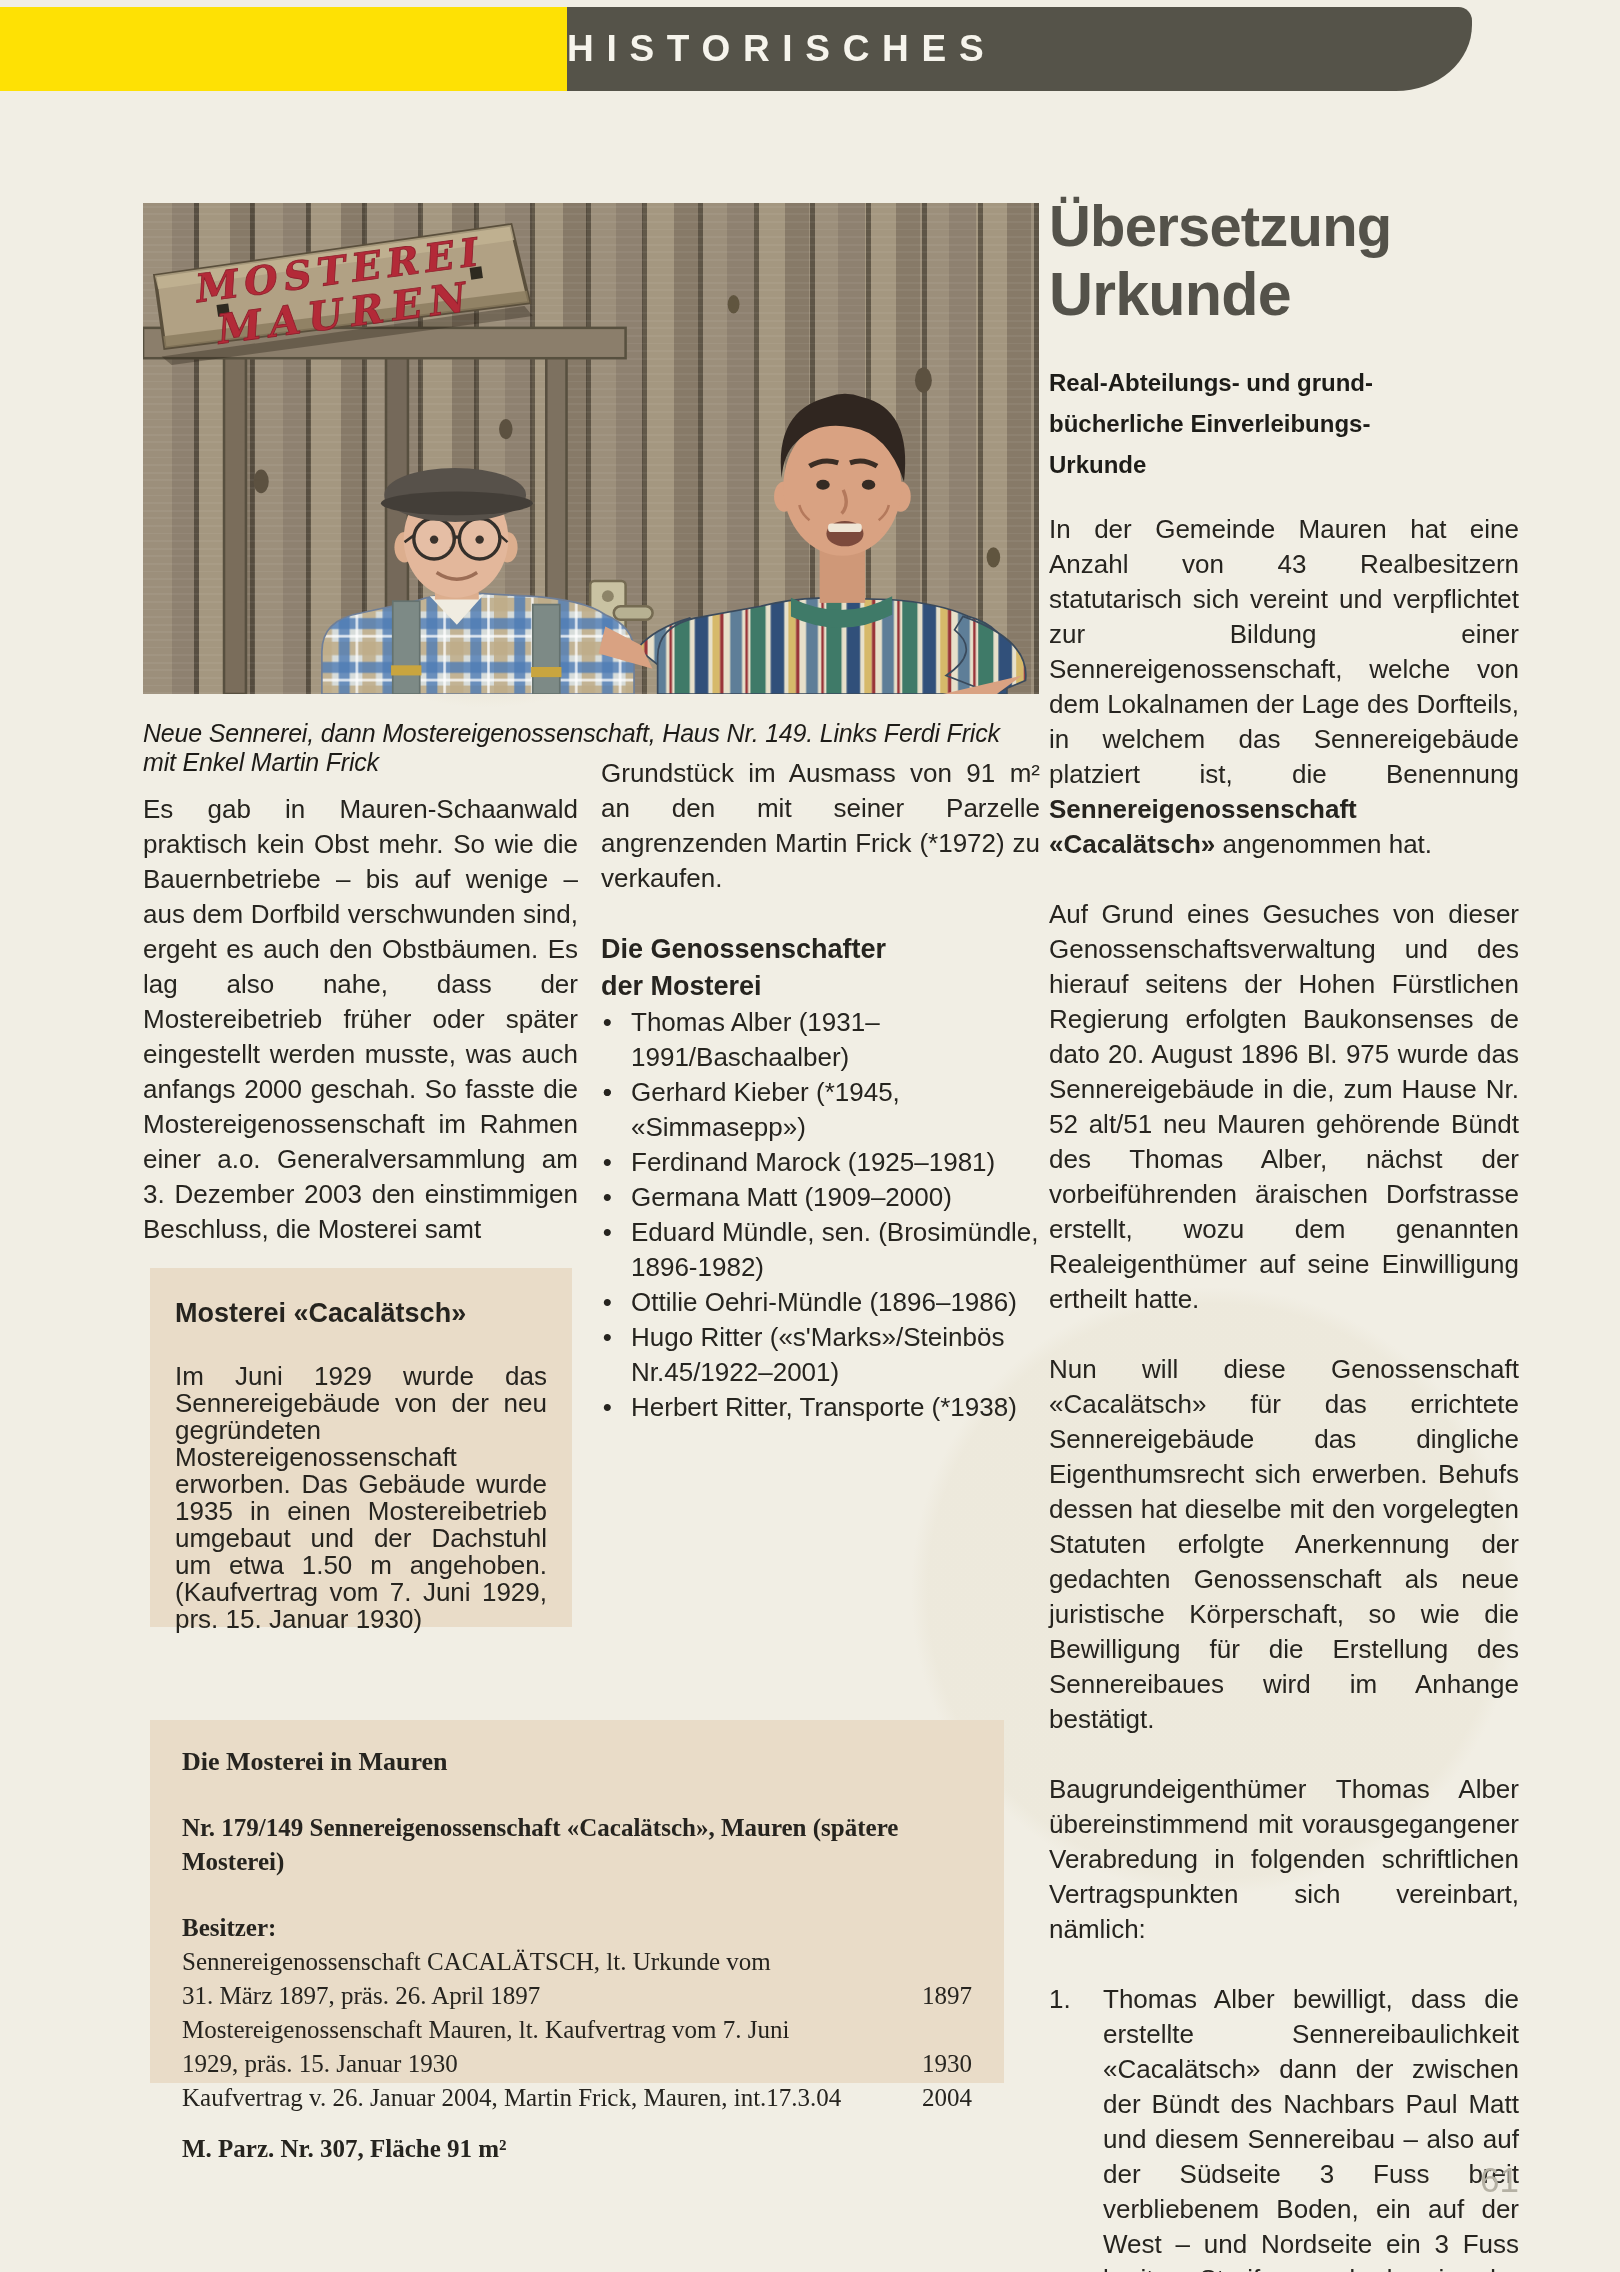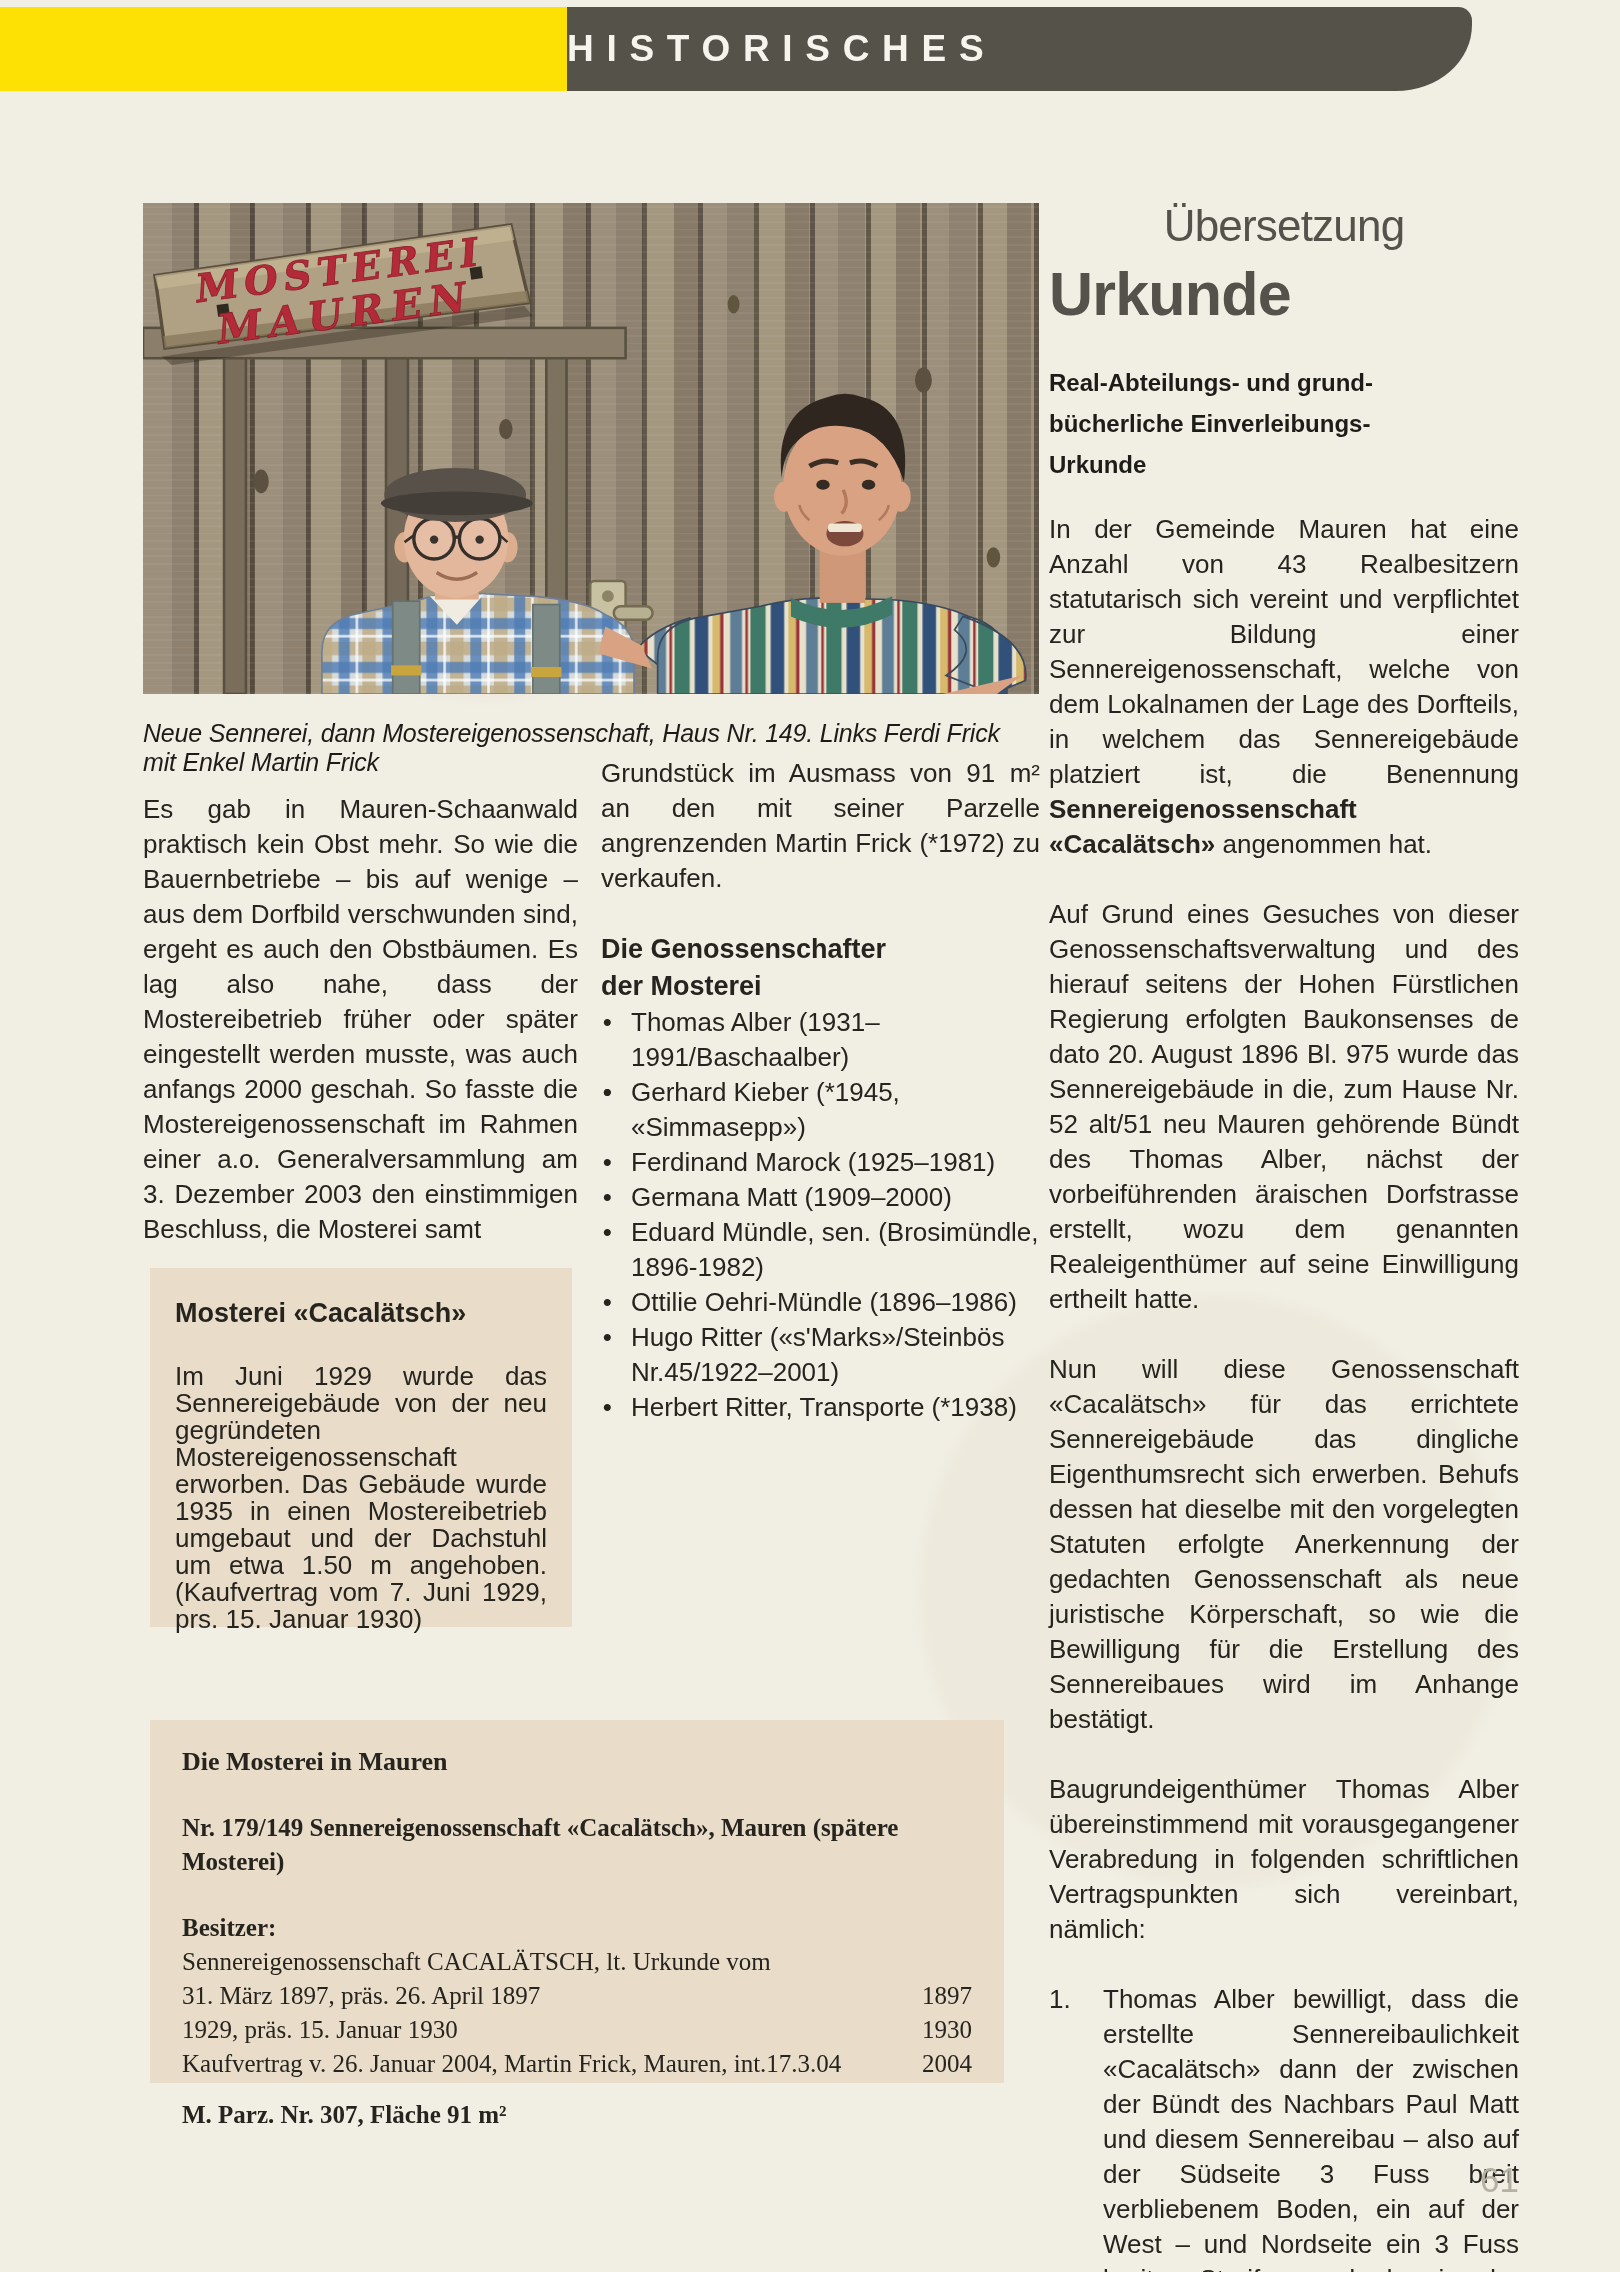--- a/index.html
+++ b/index.html
@@ -42,21 +42,21 @@
   #box-info .bb{font-size:26px;line-height:27px;text-align:justify;margin:0;}
   #box-prop{left:150px;top:1720px;width:854px;height:363px;padding:25px 32px;font-size:25px;line-height:34px;font-family:Liberation Serif, serif;}
   #box-prop .bt{font-weight:bold;font-size:26px;margin:0 0 32px 0;}
   #box-prop .bs{font-weight:bold;margin:0 0 32px 0;}
   #box-prop .bl{font-weight:bold;margin:0;}
   .prow{display:flex;justify-content:space-between;}
   .prow .yr{width:76px;text-align:right;flex:none;}
   #box-prop .bf{font-weight:bold;margin:17px 0 0 0;}
   
   #col-right{position:absolute;left:1049px;top:192px;width:470px;}
-  .rt1{font-size:44px;line-height:68px;font-weight:normal;color:#54524a;margin:0;letter-spacing:-0.8px;text-align:center;}
+  .rt1{font-size:58px;line-height:68px;font-weight:bold;color:#54524a;margin:0;letter-spacing:-0.8px;}
   .rt2{font-size:61px;line-height:68px;font-weight:bold;color:#54524a;margin:0;letter-spacing:-0.8px;}
   .rsub{font-size:24px;line-height:41px;font-weight:bold;color:#1d1c18;margin:34px 0 0 0;}
   #col-right .body{font-size:26px;line-height:35px;text-align:justify;margin-top:27px;}
   #col-right .body p{margin:0 0 35px 0;}
   .numitem{display:flex;margin-top:0;}
   .numitem .no{width:54px;flex:none;}
   .numitem .it{flex:1;text-align:justify;}
   .pageno{position:absolute;left:1049px;top:2160px;width:470px;text-align:right;font-size:35px;color:#b5b1a4;}
 </style>
 </head>
@@ -208,20 +208,21 @@
     <div>
         <div class="prow">
           <span>Sennereigenossenschaft CACALÄTSCH, lt. Urkunde vom</span>
           <span class="yr"></span>
         </div>
         <div class="prow">
           <span>31. März 1897, präs. 26. April 1897</span>
           <span class="yr">1897</span>
         </div>
         <div class="prow">
+          <span>Mostereigenossenschaft Mauren, lt. Kaufvertrag vom 7. Juni</span>
           <span class="yr"></span>
         </div>
         <div class="prow">
           <span>1929, präs. 15. Januar 1930</span>
           <span class="yr">1930</span>
         </div>
         <div class="prow">
           <span>Kaufvertrag v. 26. Januar 2004, Martin Frick, Mauren, int.17.3.04</span>
           <span class="yr">2004</span>
         </div>

